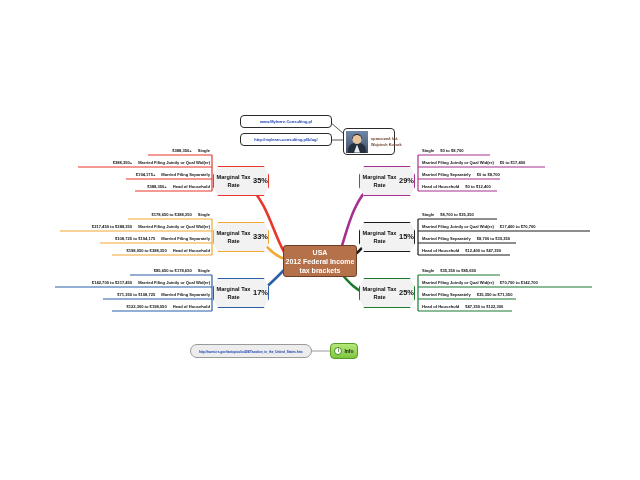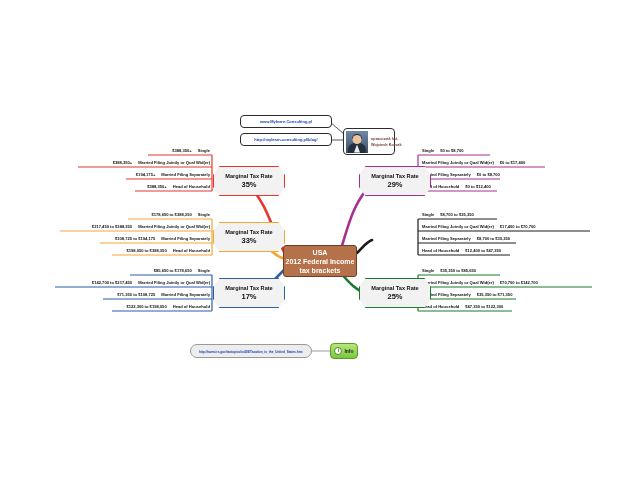--- a/index.html
+++ b/index.html
@@ -29,30 +29,30 @@
     align-items:center;
     justify-content:center;
     z-index:6;
   }
   .central span{display:block;}
 
   
   .rate-node{
     position:absolute;
     box-sizing:border-box;
-    width:72px;height:30px;
+    width:56px;height:30px;
     background:#f2f2f2;
     border:1.4px solid #888;
     color:#111;
     font-size:5.6px;
     font-weight:bold;
     line-height:8px;
     text-align:center;
     display:flex;
-    flex-direction:column;
+    flex-direction:row;
     align-items:center;
     justify-content:center;
     clip-path:polygon(9% 0%,91% 0%,100% 30%,100% 70%,91% 100%,9% 100%,0% 70%,0% 30%);
     z-index:5;
   }
   .rate-node .pct{font-size:7.5px;line-height:10px;}
 
   
   .leaf{
     position:absolute;
@@ -231,20 +231,24 @@
     <span class="pct">33%</span>
   </div>
   <div class="rate-node" style="left:213px;top:278px;border-color:#2b5fa8;">
     <span>Marginal Tax Rate</span>
     <span class="pct">17%</span>
   </div>
 
   <div class="rate-node" style="left:359px;top:166px;border-color:#a6308f;">
     <span>Marginal Tax Rate</span>
     <span class="pct">29%</span>
+  </div>
+  <div class="rate-node" style="left:359px;top:222px;border-color:#1c1c1c;">
+    <span>Marginal Tax Rate</span>
+    <span class="pct">15%</span>
   </div>
   <div class="rate-node" style="left:359px;top:278px;border-color:#1a7a2e;align-items:center;">
     <span>Marginal Tax Rate</span>
     <span class="pct">25%</span>
   </div>
 
   <div class="leaf left" style="left:100px;top:148px;width:110px;">
     <span class="val">$388,350+</span><span class="gap"></span><span class="lbl">Single</span>
   </div>
   <div class="leaf left" style="left:30px;top:160px;width:180px;">

